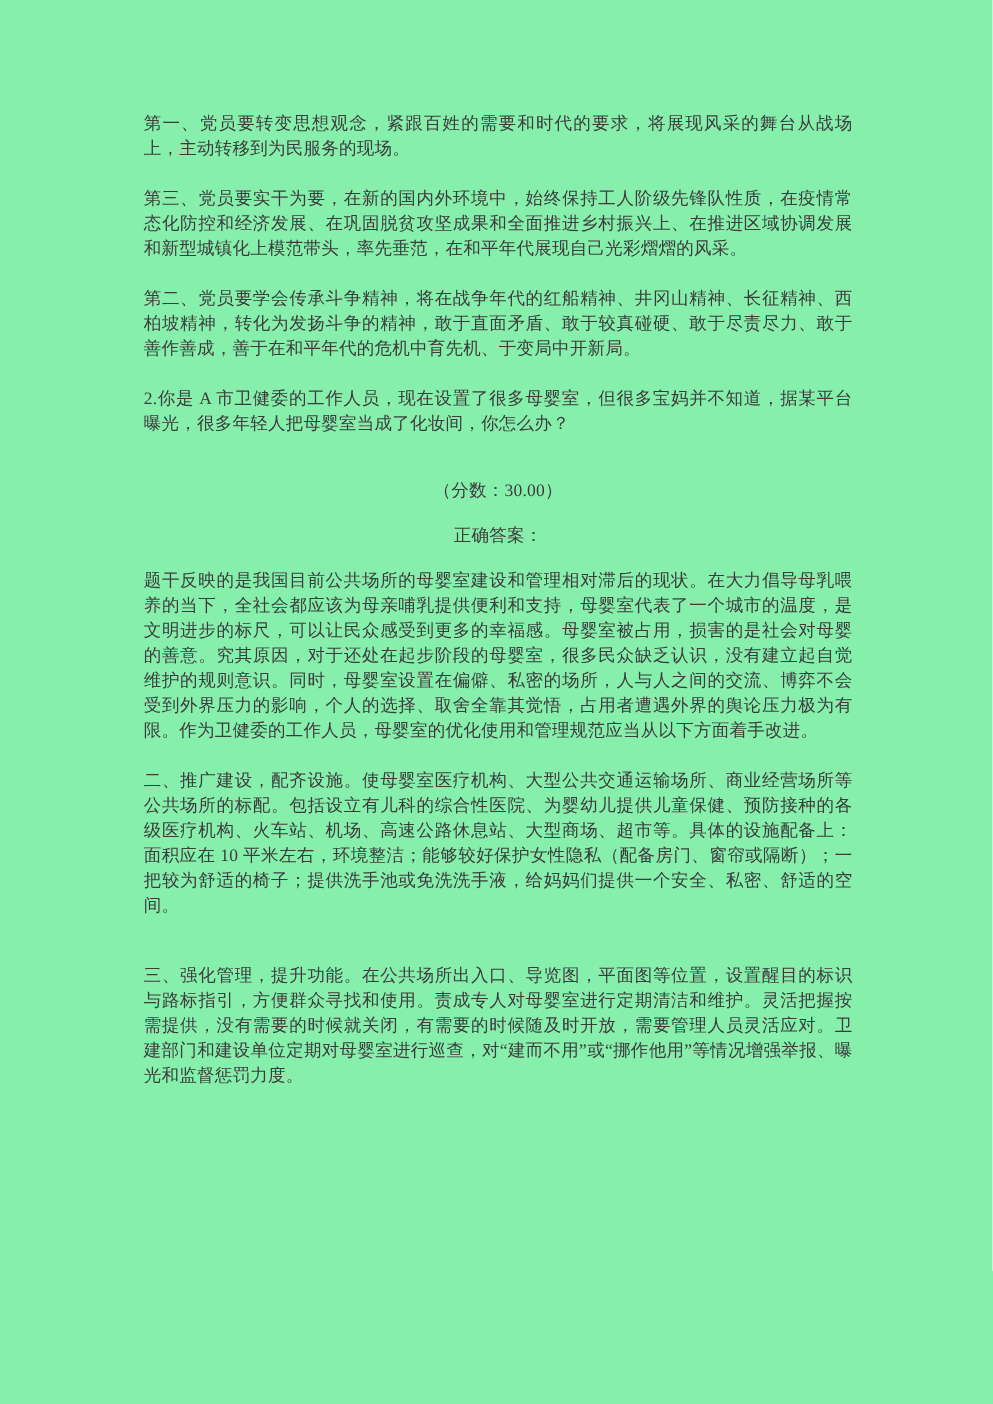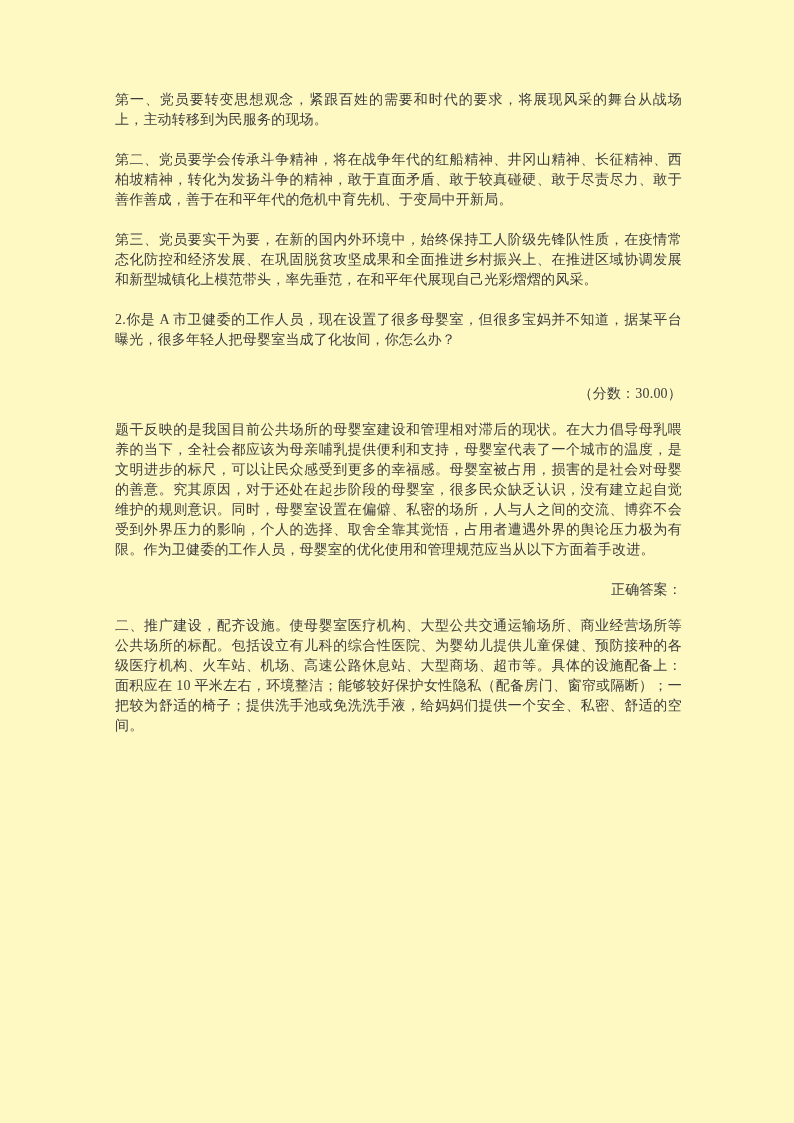--- a/index.html
+++ b/index.html
@@ -6,61 +6,62 @@
   html, body { background: #ffffff; }
   body {
     font-family: "Liberation Serif", "DejaVu Serif", serif;
     -webkit-font-smoothing: antialiased;
   }
   .page {
     position: relative;
     width: 794px;
     height: 1123px;
     margin: 0 auto;
-    background: #fef9c3;
+    background: #86efac;
     overflow: hidden;
   }
   .content {
     position: absolute;
     left: 115px;
     top: 90px;
     width: 567px;
     color: #3c3c3c;
     font-size: 14px;
     line-height: 20px;
     text-align: justify;
     letter-spacing: 0.2px;
   }
   .para { margin-bottom: 20px; }
   .para:last-child { margin-bottom: 0; }
   
   .gap-xl { margin-bottom: 34px; }
   
   .gap-lg { margin-bottom: 36px; }
   .gap-md { margin-bottom: 16px; }
-  .single-line { text-align: right; }
+  .single-line { text-align: center; }
 </style>
 </head>
 <body>
 
 <div class="page">
   <div class="content">
 
     <p class="para">第一、党员要转变思想观念，紧跟百姓的需要和时代的要求，将展现风采的舞台从战场上，主动转移到为民服务的现场。</p>
 
+    <p class="para">第三、党员要实干为要，在新的国内外环境中，始终保持工人阶级先锋队性质，在疫情常态化防控和经济发展、在巩固脱贫攻坚成果和全面推进乡村振兴上、在推进区域协调发展和新型城镇化上模范带头，率先垂范，在和平年代展现自己光彩熠熠的风采。</p>
+
     <p class="para">第二、党员要学会传承斗争精神，将在战争年代的红船精神、井冈山精神、长征精神、西柏坡精神，转化为发扬斗争的精神，敢于直面矛盾、敢于较真碰硬、敢于尽责尽力、敢于善作善成，善于在和平年代的危机中育先机、于变局中开新局。</p>
-
-    <p class="para">第三、党员要实干为要，在新的国内外环境中，始终保持工人阶级先锋队性质，在疫情常态化防控和经济发展、在巩固脱贫攻坚成果和全面推进乡村振兴上、在推进区域协调发展和新型城镇化上模范带头，率先垂范，在和平年代展现自己光彩熠熠的风采。</p>
 
     <p class="para gap-xl">2.你是 A 市卫健委的工作人员，现在设置了很多母婴室，但很多宝妈并不知道，据某平台曝光，很多年轻人把母婴室当成了化妆间，你怎么办？</p>
 
     <p class="para gap-md single-line">（分数：30.00）</p>
 
+    <p class="para gap-md single-line">正确答案：</p>
+
     <p class="para">题干反映的是我国目前公共场所的母婴室建设和管理相对滞后的现状。在大力倡导母乳喂养的当下，全社会都应该为母亲哺乳提供便利和支持，母婴室代表了一个城市的温度，是文明进步的标尺，可以让民众感受到更多的幸福感。母婴室被占用，损害的是社会对母婴的善意。究其原因，对于还处在起步阶段的母婴室，很多民众缺乏认识，没有建立起自觉维护的规则意识。同时，母婴室设置在偏僻、私密的场所，人与人之间的交流、博弈不会受到外界压力的影响，个人的选择、取舍全靠其觉悟，占用者遭遇外界的舆论压力极为有限。作为卫健委的工作人员，母婴室的优化使用和管理规范应当从以下方面着手改进。</p>
-
-    <p class="para gap-md single-line">正确答案：</p>
 
 
     <p class="para gap-lg">二、推广建设，配齐设施。使母婴室医疗机构、大型公共交通运输场所、商业经营场所等公共场所的标配。包括设立有儿科的综合性医院、为婴幼儿提供儿童保健、预防接种的各级医疗机构、火车站、机场、高速公路休息站、大型商场、超市等。具体的设施配备上：面积应在 10 平米左右，环境整洁；能够较好保护女性隐私（配备房门、窗帘或隔断）；一把较为舒适的椅子；提供洗手池或免洗洗手液，给妈妈们提供一个安全、私密、舒适的空间。</p>
 
+    <p class="para">三、强化管理，提升功能。在公共场所出入口、导览图，平面图等位置，设置醒目的标识与路标指引，方便群众寻找和使用。责成专人对母婴室进行定期清洁和维护。灵活把握按需提供，没有需要的时候就关闭，有需要的时候随及时开放，需要管理人员灵活应对。卫建部门和建设单位定期对母婴室进行巡查，对“建而不用”或“挪作他用”等情况增强举报、曝光和监督惩罚力度。</p>
 
   </div>
 </div>
 
 </body></html>

